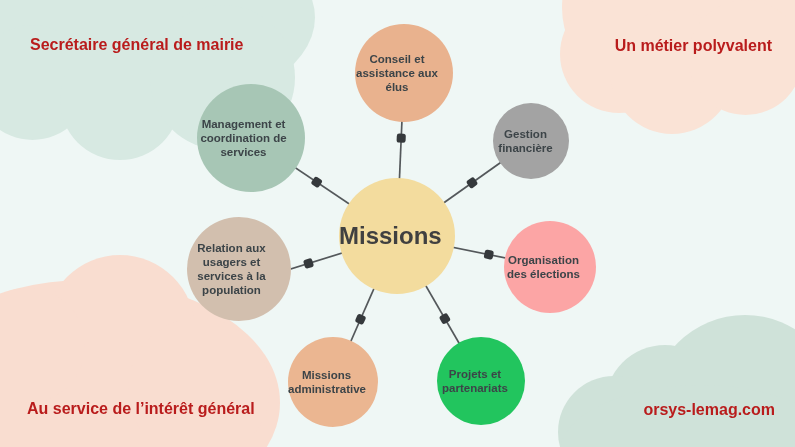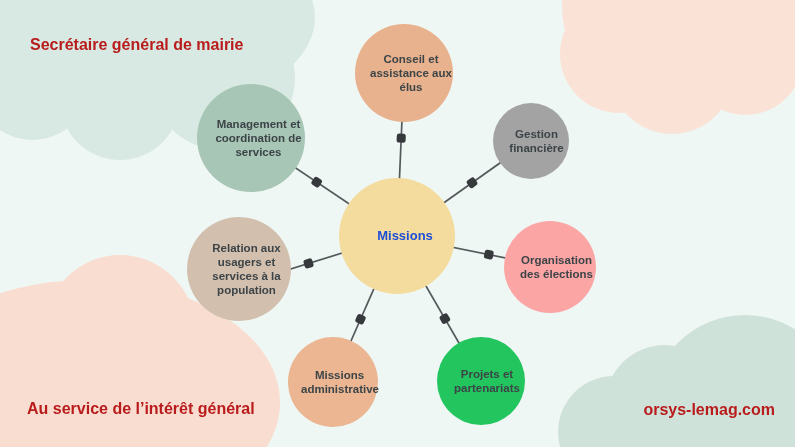--- a/index.html
+++ b/index.html
@@ -11,32 +11,32 @@
     background: #eff7f5;
     font-family: "Liberation Sans", "DejaVu Sans", sans-serif;
   }
   .blob { position: absolute; border-radius: 50%; }
   #connectors { position: absolute; left: 0; top: 0; z-index: 2; }
   .node {
     position: absolute;
     border-radius: 50%;
     display: flex;
     align-items: center;
-    justify-content: flex-end;
+    justify-content: flex-start;
     z-index: 3;
   }
   .node-label {
     display: block;
     text-align: center;
     font-weight: bold;
     font-size: 11.5px;
     line-height: 1.22;
     color: #3c4448;
   }
-  .node.center .node-label { font-size: 13px; color: #1d4ed8; }
+  .node.center .node-label { font-size: 24px; color: #404040; }
   .corner-label {
     position: absolute;
     z-index: 4;
     font-weight: bold;
     font-size: 16px;
     color: #b91c1c;
     white-space: nowrap;
   }
   .corner-label.tl { left: 30px; top: 36px; }
   .corner-label.tr { right: 23px; top: 37px; }
@@ -102,15 +102,16 @@
       </div>
       <div class="node" style="left: 197px; top: 84px; width: 108px; height: 108px; background: rgb(167, 198, 181);">
         <span class="node-label" style="width: 93px;">Management et coordination de services</span>
       </div>
       <div class="node center" style="left: 339px; top: 178px; width: 116px; height: 116px; background: rgb(243, 220, 158);">
         <span class="node-label" style="width: 100px;">Missions</span>
       </div>
     </div>
 
   <div class="corner-label tl">Secrétaire général de mairie</div>
+  <div class="corner-label tr">Un métier polyvalent</div>
   <div class="corner-label bl">Au service de l’intérêt général</div>
   <div class="corner-label br">orsys-lemag.com</div>
 </div>
 
 </body></html>

